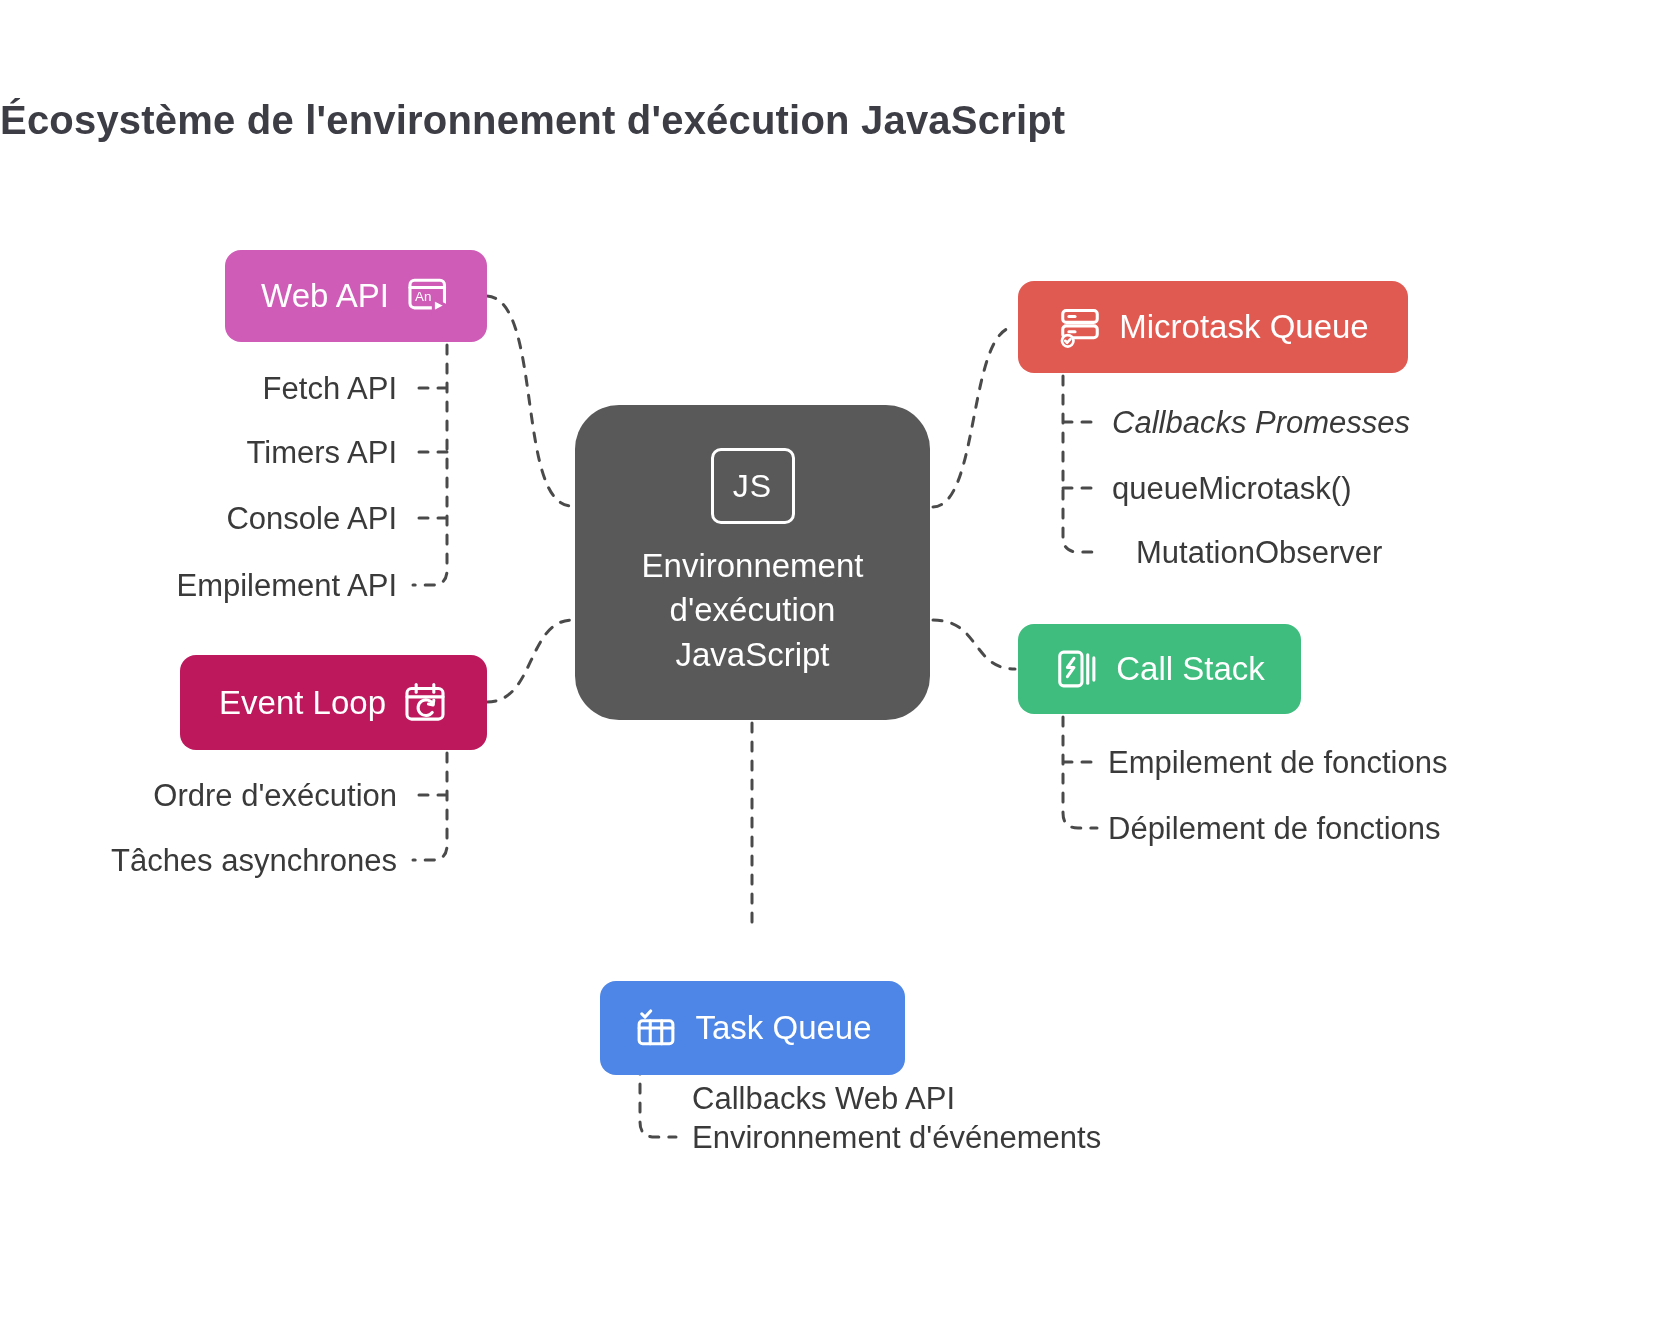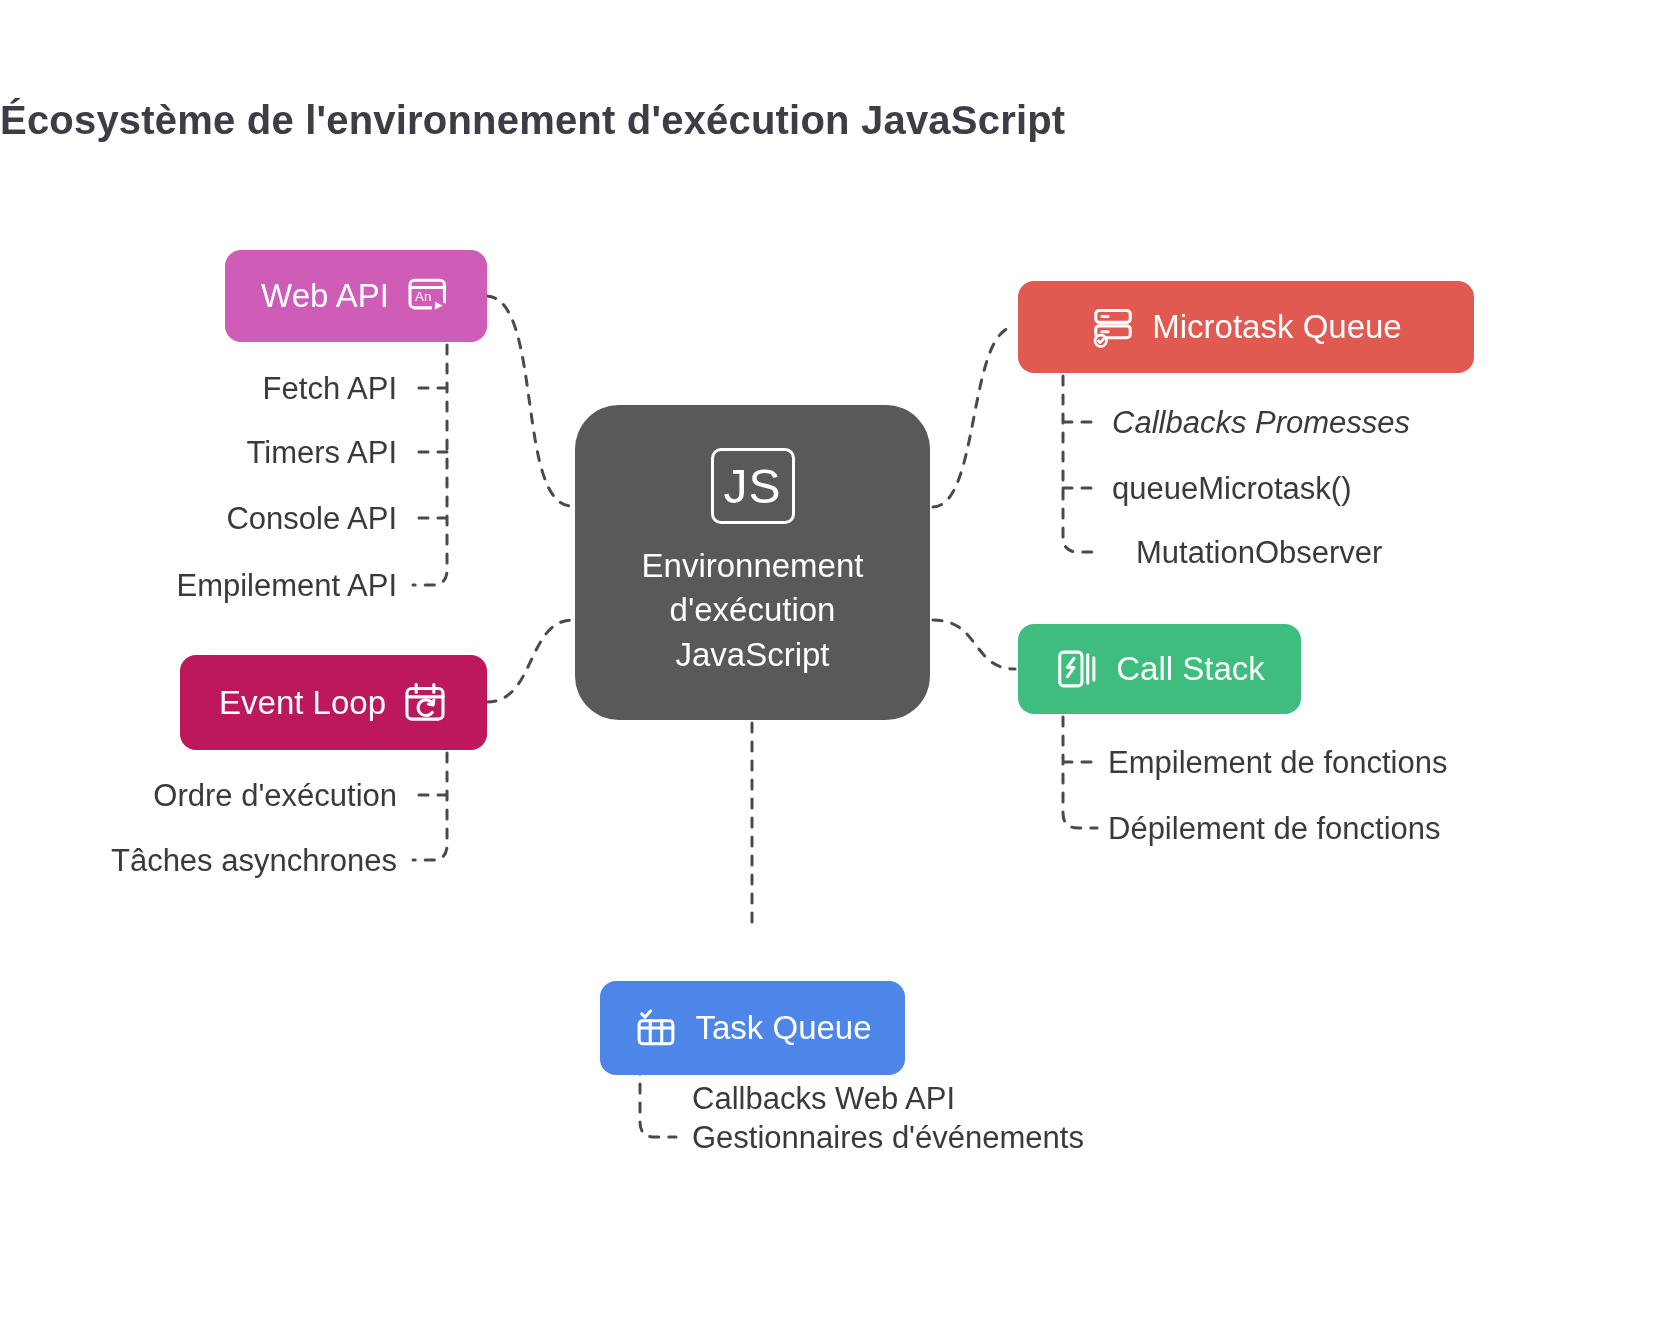--- a/index.html
+++ b/index.html
@@ -14,28 +14,28 @@
   svg.wires path { fill:none; stroke:#4a4a4a; stroke-width:3; stroke-dasharray:9 10; stroke-linecap:round; }
 
   .node { position:absolute; display:flex; align-items:center; justify-content:center;
           gap:16px; border-radius:16px; color:#fff; font-size:33px; font-weight:500;
           white-space:nowrap; }
   .node .icon { display:flex; }
   .node .icon svg { width:46px; height:46px; }
 
   .node-web-api    { left:225px; top:250px; width:262px; height:92px; background:#cf5cb7; }
   .node-event-loop { left:180px; top:655px; width:307px; height:95px; background:#be185d; }
-  .node-microtask  { left:1018px; top:281px; width:456px; height:92px; background:#e15a52; }
+  .node-microtask  { left:1018px; top:281px; width:390px; height:92px; background:#e15a52; }
   .node-call-stack { left:1018px; top:624px; width:283px; height:90px; background:#3fbd7e; }
   .node-task-queue { left:600px; top:981px; width:305px; height:94px; background:#4d86e6; }
 
   .center-node { position:absolute; left:575px; top:405px; width:355px; height:315px;
                  background:#595959; border-radius:44px; display:flex; flex-direction:column;
                  align-items:center; justify-content:center; gap:20px; }
-  .js-badge { border:3px solid #fff; border-radius:10px; color:#fff; font-size:48px;
+  .js-badge { border:3px solid #fff; border-radius:10px; color:#fff; font-size:32px;
               width:84px; height:76px; display:flex; align-items:center; justify-content:center;
               letter-spacing:1px; }
   .center-label { color:#fff; font-size:33px; text-align:center; line-height:1.34; }
 
   .leaf { position:absolute; font-size:31px; color:#3a3a3a; white-space:nowrap;
           line-height:44px; }
   .leaf.ra { text-align:right; }
 </style>
 </head>
 <body>
@@ -139,15 +139,15 @@
         <path d="M4.6 4.6 l1.7 1.7 2.9 -3.2"></path>
         <rect x="3.2" y="8.2" width="17.6" height="12" rx="1.8"></rect>
         <line x1="3.2" y1="12" x2="20.8" y2="12"></line>
         <line x1="9" y1="8.2" x2="9" y2="20.2"></line>
         <line x1="15" y1="8.2" x2="15" y2="20.2"></line>
       </svg>
     </span>
     <span>Task Queue</span>
   </div>
   <div class="leaf" style="left:692px; top:1049px;margin-top:28px;">Callbacks Web API</div>
-  <div class="leaf" style="left:692px; top:1116px;">Gestionnaires d'événements</div>
+  <div class="leaf" style="left:692px; top:1116px;">Environnement d'événements</div>
 
 </div>
 
 </body></html>

